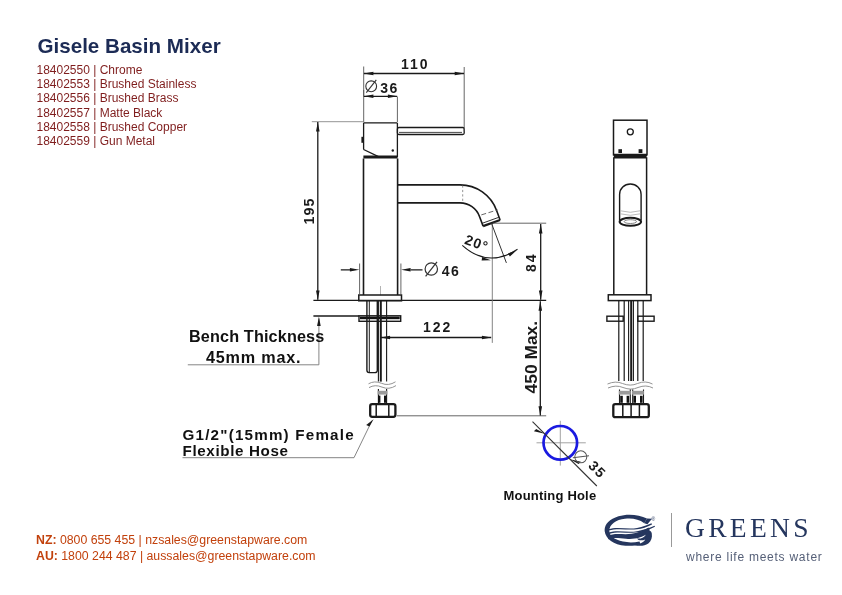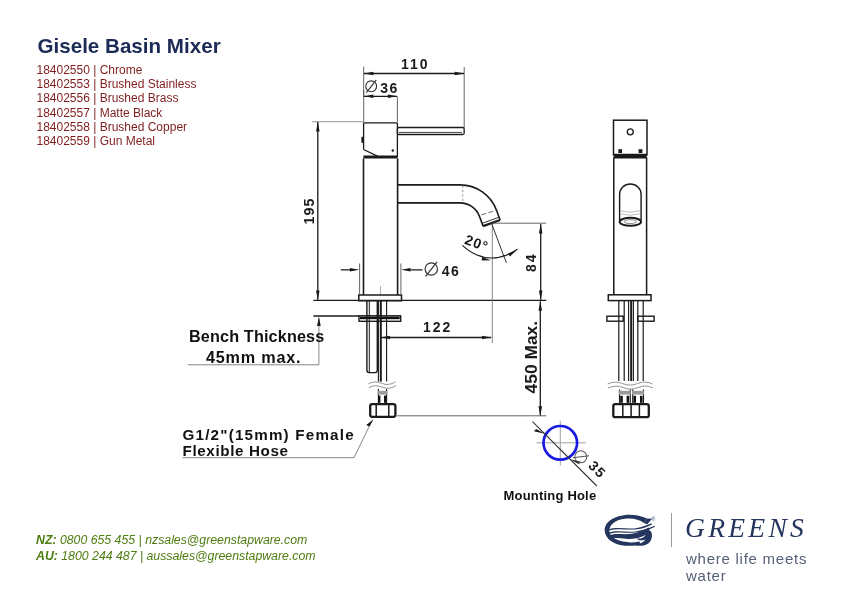--- a/index.html
+++ b/index.html
@@ -251,36 +251,36 @@
     <text x="189" y="342.3" font-size="16.2px" letter-spacing="0.15">Bench Thickness</text>
     <text x="206" y="362.7" font-size="16.2px" letter-spacing="0.8">45mm max.</text>
 
     <text x="182.5" y="439.6" font-size="15.2px" letter-spacing="1.2">G1/2"(15mm) Female</text>
     <text x="182.5" y="455.8" font-size="15.2px" letter-spacing="0.63">Flexible Hose</text>
 
     <text x="503.5" y="500" font-size="13px" letter-spacing="0.2">Mounting Hole</text>
   </g>
 </svg>
 
-<div class="abs" style="left:36px;top:533.3px;font-size:12.3px;line-height:15.5px;color:#4d7c0f;font-style:italic;">
+<div class="abs" style="left:36px;top:533.3px;font-size:12.3px;line-height:15.5px;color:#c2410c;">
 <b>NZ:</b> 0800 655 455 | nzsales@greenstapware.com<br>
 <b>AU:</b> 1800 244 487 | aussales@greenstapware.com
 </div>
 
 <svg class="abs" style="left:604px;top:513.5px;" width="52" height="33" viewBox="0 0 52 33">
   <g fill="#25365e">
     <path d="M43,4.5 C35,0.3 23,-0.5 14.5,2.2 C5,5.2 0,10.8 0.7,17.2 C1.6,24.6 9.5,31 21.5,31.7 C27,32 32,31.7 36.5,30.3 L35.5,27.5 C29.5,28.7 24,28.6 19,27.6 C10.5,25.8 5.4,22 5.3,16.8 C5.2,10.6 12,5.5 21,4.7 C29,4 35,5.2 40.3,9.3 Z"></path>
     <path d="M40.3,9.3 L43,4.5 L48,4.8 L43.4,10.2 Z"></path>
     <path d="M4.5,15.2 C13,12.2 24,15.7 33,13.9 C39,12.7 43.5,11.2 47.5,9.3 L48,10.4 C43,13 38,14.6 33,15.2 C24,16.3 13,13.8 4.7,16.6 Z"></path>
     <path d="M4.8,18.6 C13,15.6 24,19 33,17.2 C40,15.8 46,13.8 50.5,11.7 L51,12.8 C46,15.5 41,17.4 35,18.3 C25.5,19.7 13,16.9 5.2,20 Z"></path>
     <path d="M3.8,22.3 C10,18.3 19.5,21.3 27.5,19.8 C34.5,18.5 40.5,16 44.5,13.4 C46.2,15.2 45.8,17.4 43.8,19.3 C38,24 30,25.6 22,24.8 C15,24.1 8.5,23.3 4.5,25.3 Z"></path>
     <path d="M38.5,17.5 C43.5,15.4 47.3,16.3 47.8,19.6 C48.4,23.6 47.3,27.2 44.3,29.5 C40.5,32.3 34.5,32.3 30.5,30.9 C35.5,30.3 39.8,28.2 41.3,25.4 C37.8,26.9 34,26.4 33,24.4 C35.8,25.1 39.8,24 41.3,21.5 C42.6,19.4 42.3,18.3 38.5,17.5 Z"></path>
   </g>
   <text x="47.5" y="6.5" font-size="5" fill="#25365e" font-family="Liberation Sans, sans-serif">®</text>
 </svg>
 
 <div class="abs" style="left:670.5px;top:512.5px;width:1.8px;height:34px;background:#999;"></div>
 
-<div class="abs" style="left:685px;top:513.5px;line-height:1;font-family:'Liberation Serif',serif;font-size:27.5px;letter-spacing:3.3px;color:#25365e;font-style:italic;">GREENS</div>
-
-<div class="abs" style="left:686px;top:549.8px;font-size:15px;letter-spacing:0.75px;color:#566078;">where life meets water</div>
+<div class="abs" style="left:685px;top:513.5px;line-height:1;font-family:'Liberation Serif',serif;font-size:27.5px;letter-spacing:3.3px;color:#25365e;">GREENS</div>
+
+<div class="abs" style="left:686px;top:549.8px;font-size:12px;letter-spacing:0.75px;color:#566078;">where life meets water</div>
 
 </div>
 
 </body></html>

